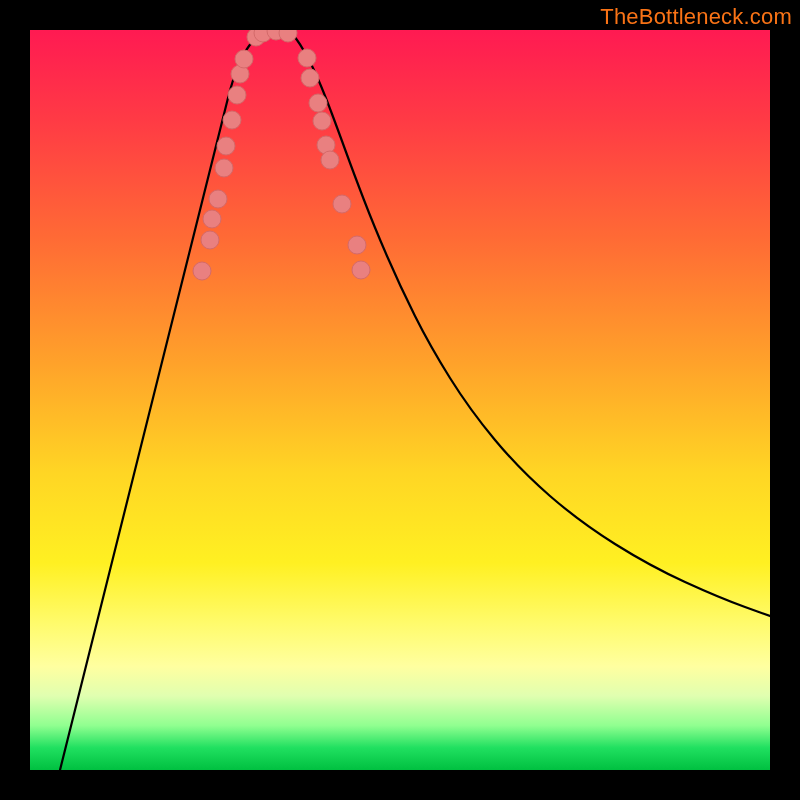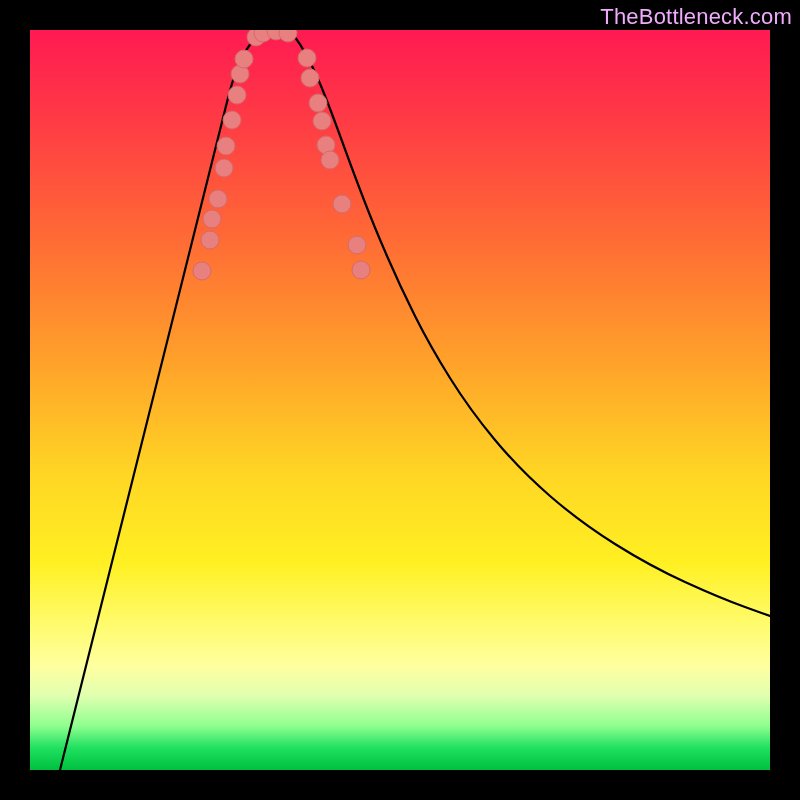--- a/index.html
+++ b/index.html
@@ -29,21 +29,21 @@
       #e0ffb0 90%,
       #90ff90 94%,
       #20e060 97%,
       #00c040 100%
     );
   }
   .watermark {
     position: absolute;
     top: 4px;
     right: 8px;
-    color: #f0abfc;
+    color: #f97316;
     font-size: 22px;
     letter-spacing: 0.2px;
     z-index: 10;
     font-weight: 500;
   }
   svg.curve {
     position: absolute;
     left: 0;
     top: 0;
     width: 740px;

